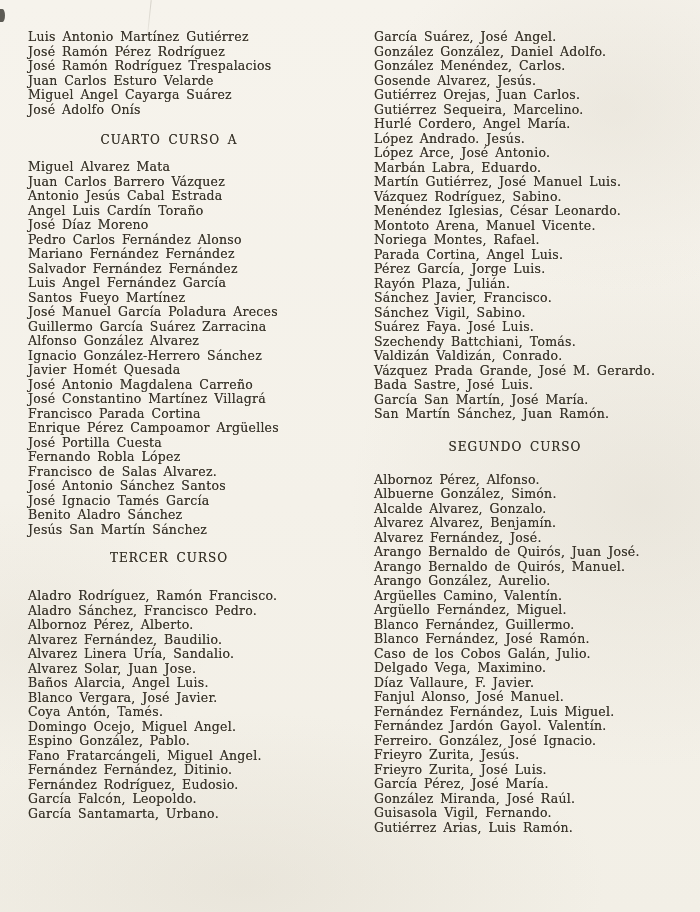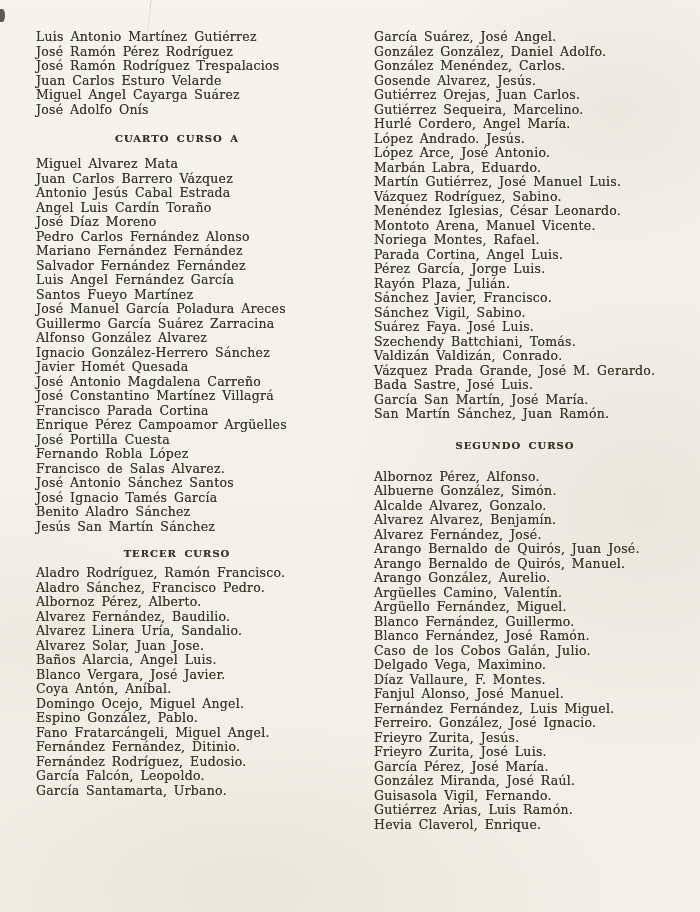--- a/index.html
+++ b/index.html
@@ -32,41 +32,41 @@
     transform: rotate(6deg);
   }
   
   .edge-speck {
     position: absolute; left: 0; top: 9px; width: 5px; height: 13px;
     background: #2a2822; border-radius: 0 60% 60% 0; opacity: 0.75;
   }
   .col {
     position: absolute; top: 30px; width: 324px;
   }
-  .col-left  { left: 36px; }
+  .col-left  { left: 28px; }
   .col-right { left: 374px; }
   .name-line {
     font-size: 12.5px;
     line-height: 14.5px;
     letter-spacing: 0.25px;
     word-spacing: 2.5px;
     white-space: nowrap;
     text-shadow: 0 0 0.4px rgba(56,51,41,0.65);
   }
   .section-heading {
-    font-size: 10px;
-    font-weight: bold;
+    font-size: 12px;
+    font-weight: normal;
     letter-spacing: 1px;
     word-spacing: 3px;
     text-align: center;
     width: 282px;
     text-shadow: 0 0 0.5px rgba(56,51,41,0.7);
   }
   .h-cuarto  { margin: 16px 0 13px 0; }
-  .h-tercer  { margin: 14px 0 7px 0; }
+  .h-tercer  { margin: 14px 0 24px 0; }
   .h-segundo { margin: 18px 0 19px 0; }
 </style>
 </head>
 <body>
 
 <div class="page">
 
   <div class="fold-line"></div>
   <div class="edge-speck"></div>
 
@@ -115,21 +115,21 @@
 
     <div class="name-list">
         <div class="name-line">Aladro Rodríguez, Ramón Francisco.</div>
         <div class="name-line">Aladro Sánchez, Francisco Pedro.</div>
         <div class="name-line">Albornoz Pérez, Alberto.</div>
         <div class="name-line">Alvarez Fernández, Baudilio.</div>
         <div class="name-line">Alvarez Linera Uría, Sandalio.</div>
         <div class="name-line">Alvarez Solar, Juan Jose.</div>
         <div class="name-line">Baños Alarcia, Angel Luis.</div>
         <div class="name-line">Blanco Vergara, José Javier.</div>
-        <div class="name-line">Coya Antón, Aníbal.</div>
+        <div class="name-line">Coya Antón, Tamés.</div>
         <div class="name-line">Domingo Ocejo, Miguel Angel.</div>
         <div class="name-line">Espino González, Pablo.</div>
         <div class="name-line">Fano Fratarcángeli, Miguel Angel.</div>
         <div class="name-line">Fernández Fernández, Ditinio.</div>
         <div class="name-line">Fernández Rodríguez, Eudosio.</div>
         <div class="name-line">García Falcón, Leopoldo.</div>
         <div class="name-line">García Santamarta, Urbano.</div>
       </div>
   </div>
 
@@ -174,27 +174,27 @@
         <div class="name-line">Alvarez Fernández, José.</div>
         <div class="name-line">Arango Bernaldo de Quirós, Juan José.</div>
         <div class="name-line">Arango Bernaldo de Quirós, Manuel.</div>
         <div class="name-line">Arango González, Aurelio.</div>
         <div class="name-line">Argüelles Camino, Valentín.</div>
         <div class="name-line">Argüello Fernández, Miguel.</div>
         <div class="name-line">Blanco Fernández, Guillermo.</div>
         <div class="name-line">Blanco Fernández, José Ramón.</div>
         <div class="name-line">Caso de los Cobos Galán, Julio.</div>
         <div class="name-line">Delgado Vega, Maximino.</div>
-        <div class="name-line">Díaz Vallaure, F. Montes.</div>
+        <div class="name-line">Díaz Vallaure, F. Javier.</div>
         <div class="name-line">Fanjul Alonso, José Manuel.</div>
         <div class="name-line">Fernández Fernández, Luis Miguel.</div>
+        <div class="name-line">Fernández Jardón Gayol. Valentín.</div>
         <div class="name-line">Ferreiro. González, José Ignacio.</div>
         <div class="name-line">Frieyro Zurita, Jesús.</div>
         <div class="name-line">Frieyro Zurita, José Luis.</div>
         <div class="name-line">García Pérez, José María.</div>
         <div class="name-line">González Miranda, José Raúl.</div>
         <div class="name-line">Guisasola Vigil, Fernando.</div>
         <div class="name-line">Gutiérrez Arias, Luis Ramón.</div>
-        <div class="name-line">Hevia Claverol, Enrique.</div>
       </div>
   </div>
 
 </div>
 
 </body></html>

